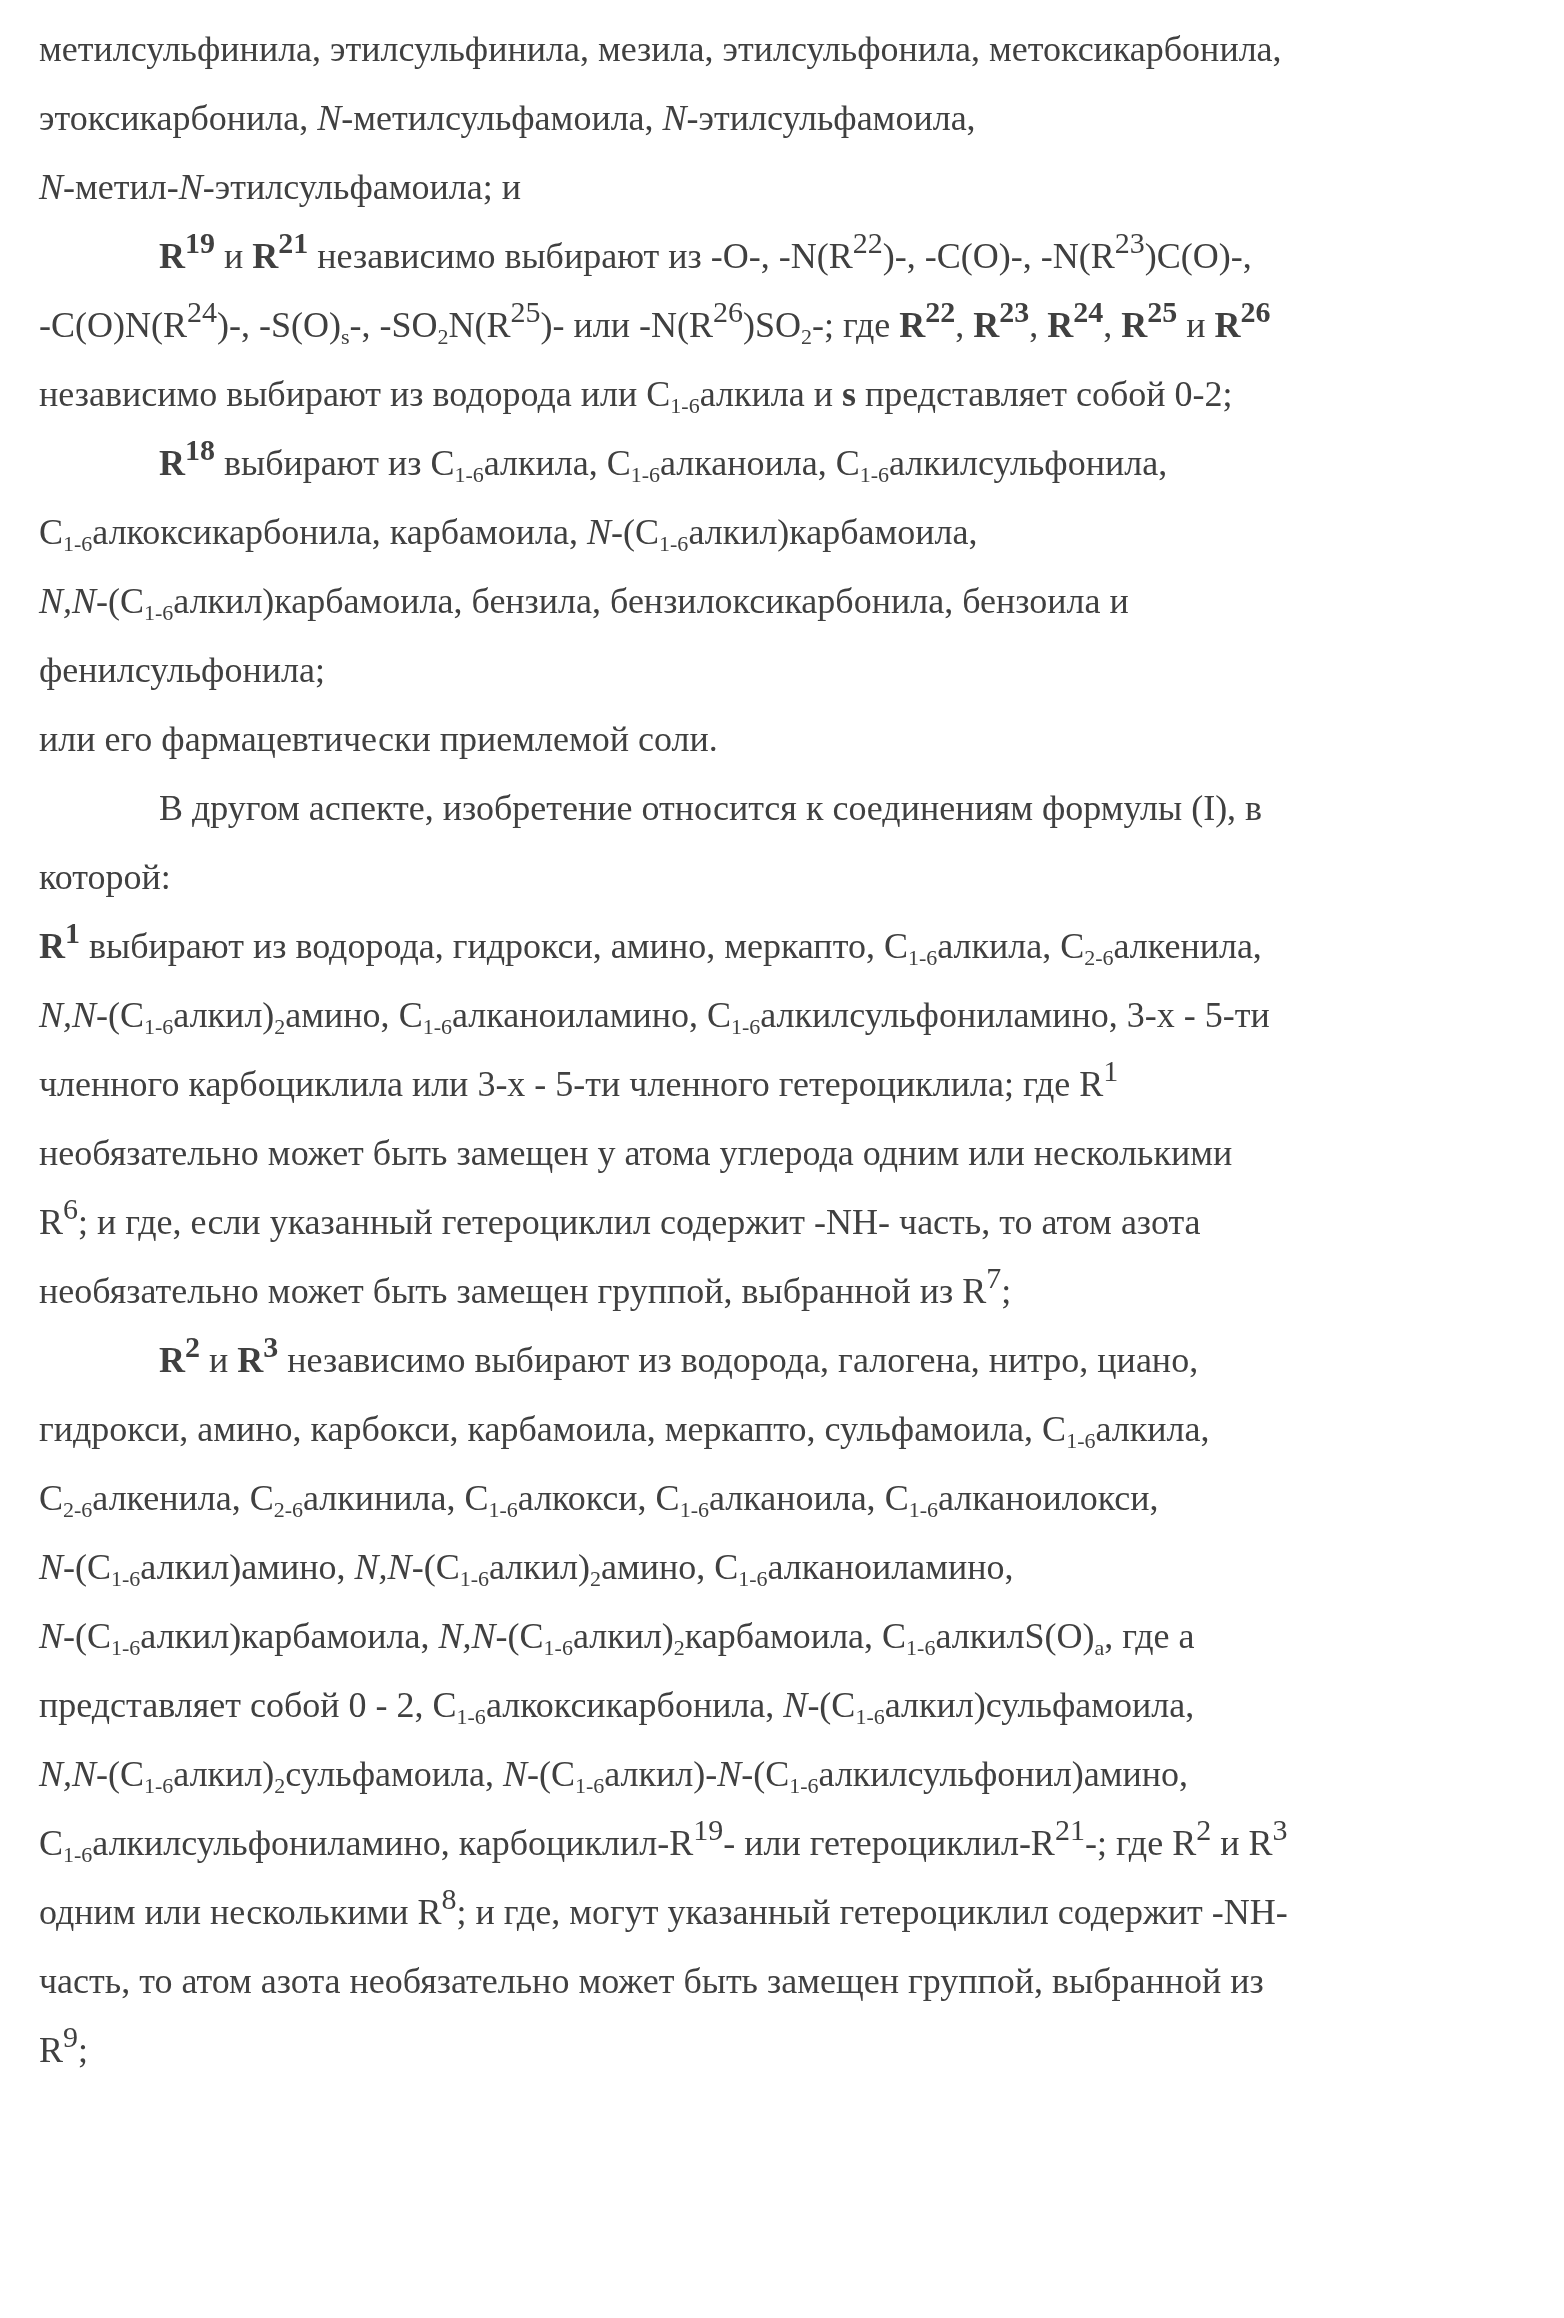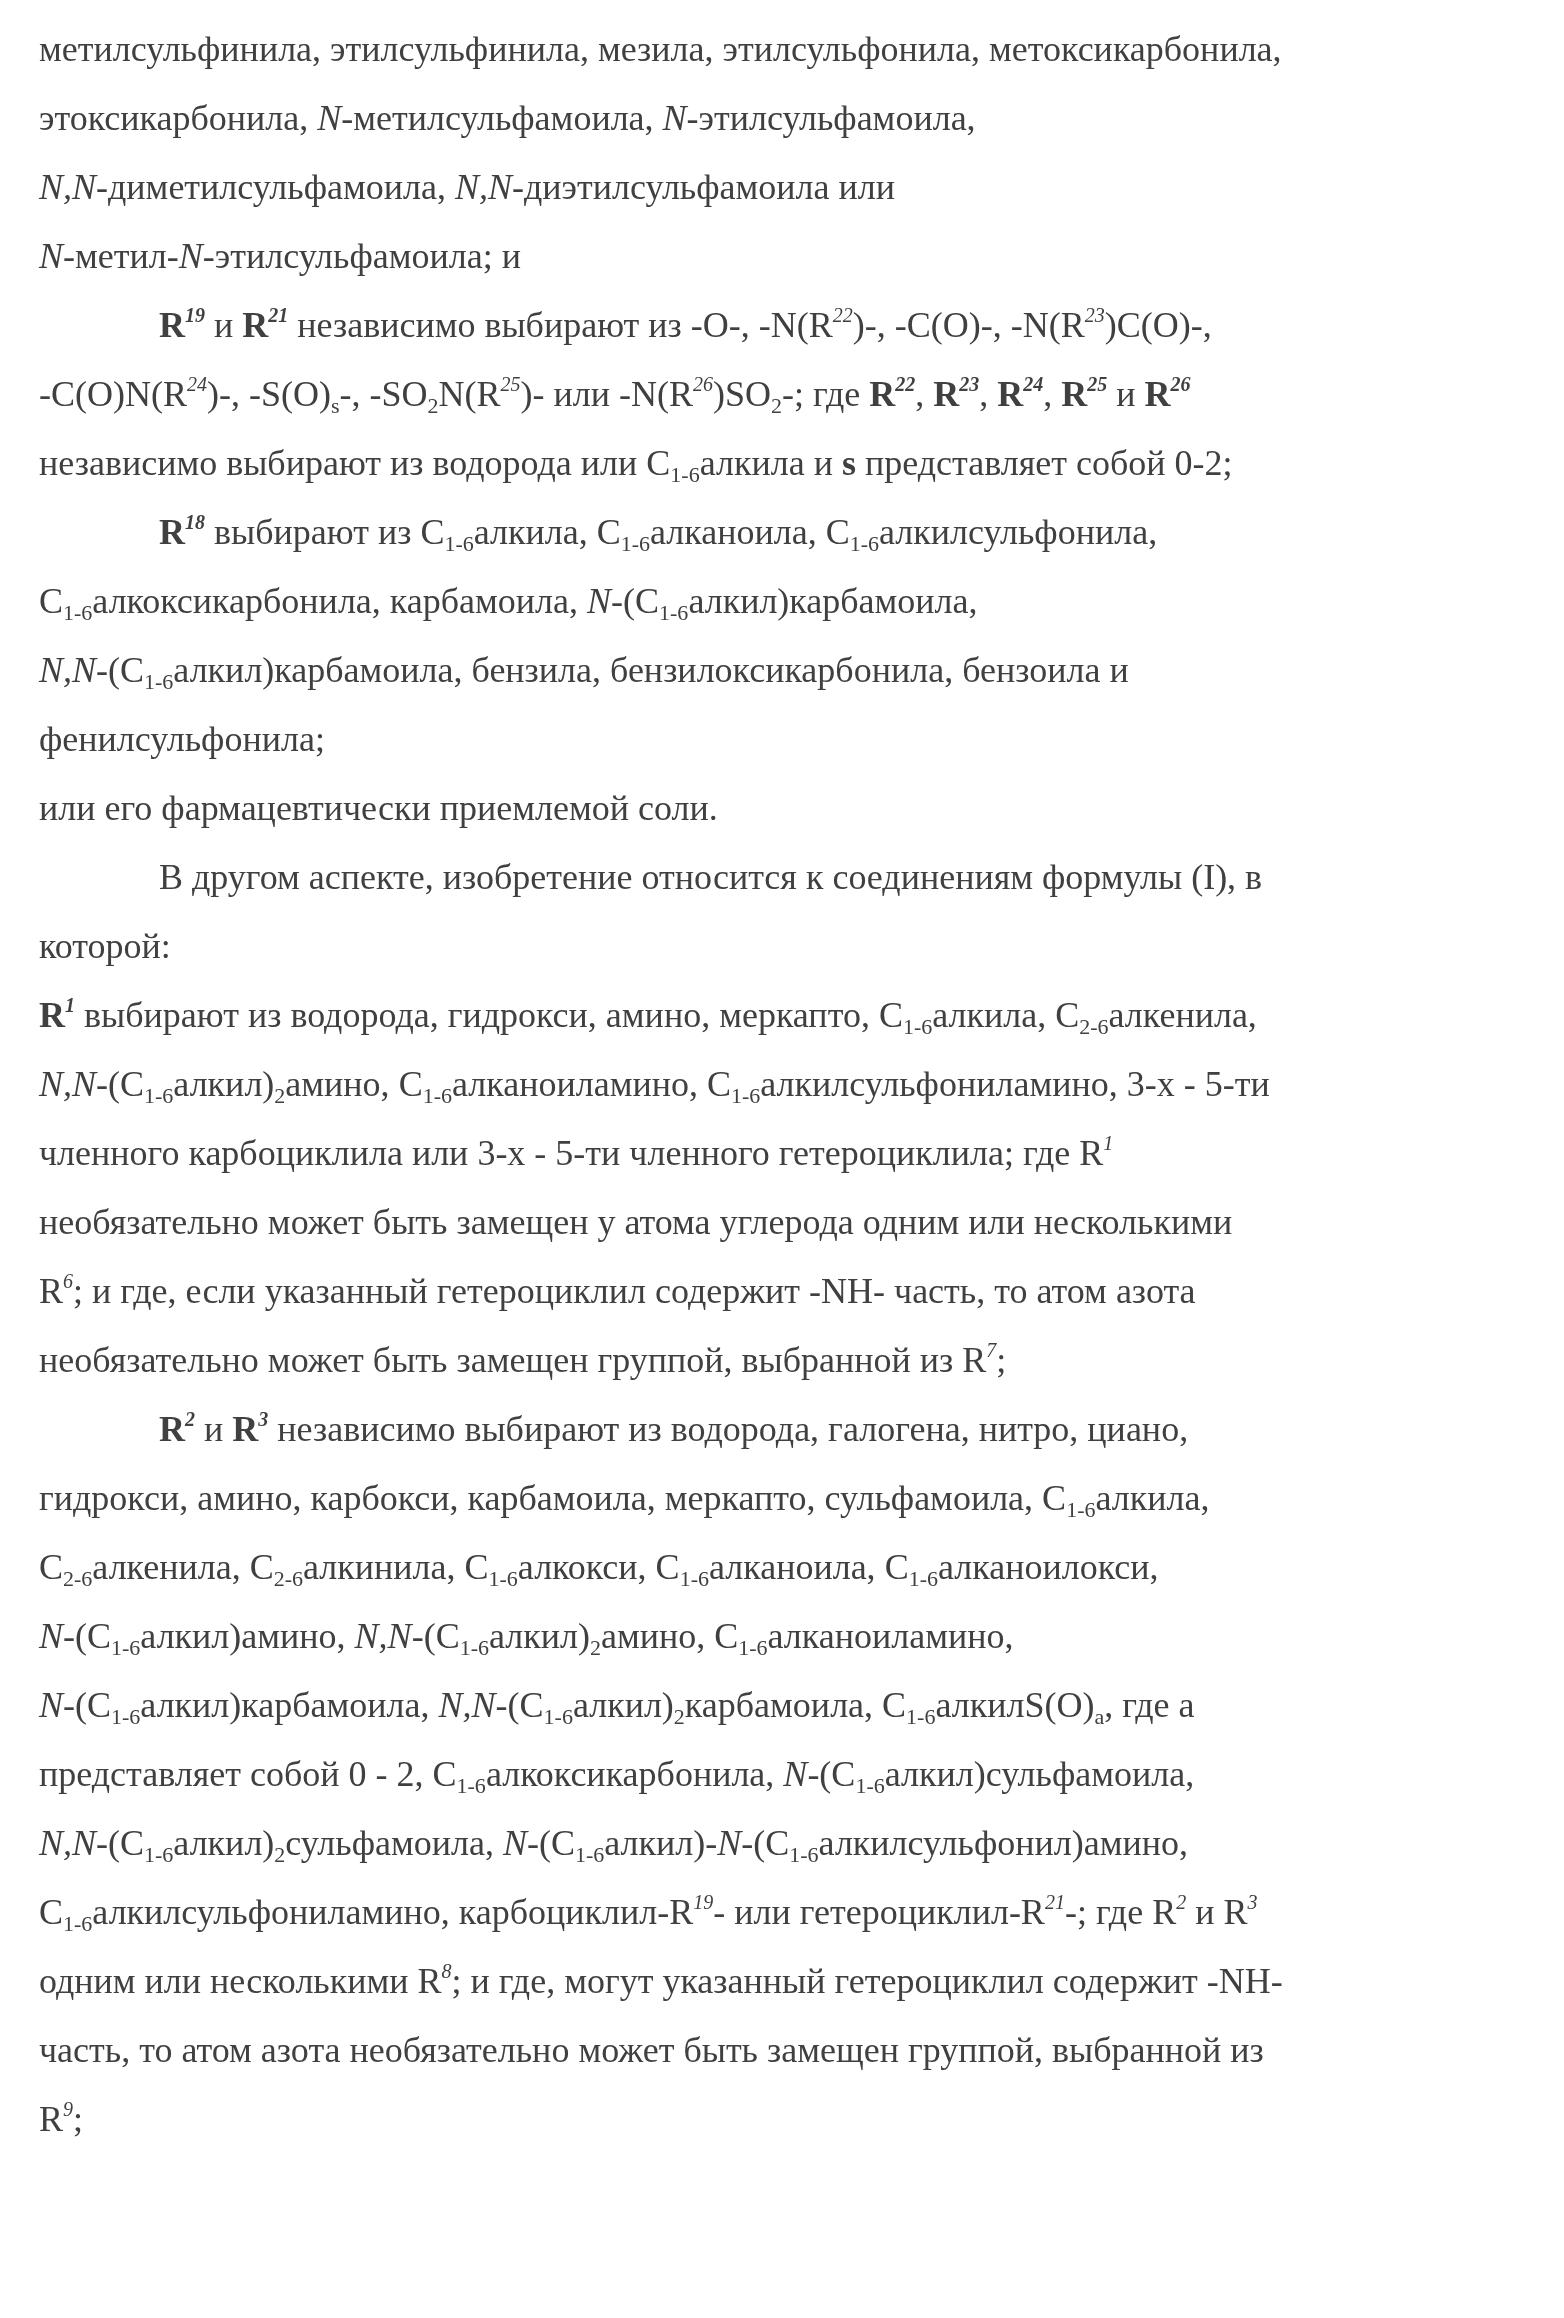--- a/index.html
+++ b/index.html
@@ -6,33 +6,32 @@
   body { width: 1564px; height: 2319px; overflow: hidden; position: relative; }
   .page {
     position: absolute; left: 39px; top: 14.6px; width: 1508px;
     font-family: "Liberation Serif", "DejaVu Serif", serif;
     font-size: 36px; color: #404040;
   }
   .line { height: 69px; line-height: 69px; white-space: nowrap; }
   .indent { padding-left: 120px; }
   b { font-weight: bold; }
   i { font-style: italic; }
-  sup { font-size: 20px; vertical-align: 14.6px; line-height: 0; font-style: italic; }
+  sup { font-size: 30px; vertical-align: 14.6px; line-height: 0; }
   sub { font-size: 22px; vertical-align: -6.5px; line-height: 0; }
 </style>
 </head>
 <body>
 
 <div class="page">
 
   <div class="line"><span>метилсульфинила, этилсульфинила, мезила, этилсульфонила, метоксикарбонила,</span></div>
 
   <div class="line"><span>этоксикарбонила, </span><i>N</i><span>-метилсульфамоила, </span><i>N</i><span>-этилсульфамоила,</span></div>
 
-  <div class="line"><i>N,N</i><span>-диметилсульфамоила, </span><i>N,N</i><span>-диэтилсульфамоила или</span></div>
 
   <div class="line"><i>N</i><span>-метил-</span><i>N</i><span>-этилсульфамоила; и</span></div>
 
   <div class="line indent"><b><span>R</span><sup>19</sup></b><span> и </span><b><span>R</span><sup>21</sup></b><span> независимо выбирают из -O-, -N(R</span><sup>22</sup><span>)-, -C(O)-, -N(R</span><sup>23</sup><span>)C(O)-,</span></div>
 
   <div class="line"><span>-C(O)N(R</span><sup>24</sup><span>)-, -S(O)</span><sub>s</sub><span>-, -SO</span><sub>2</sub><span>N(R</span><sup>25</sup><span>)- или -N(R</span><sup>26</sup><span>)SO</span><sub>2</sub><span>-; где </span><b><span>R</span><sup>22</sup></b><span>, </span><b><span>R</span><sup>23</sup></b><span>, </span><b><span>R</span><sup>24</sup></b><span>, </span><b><span>R</span><sup>25</sup></b><span> и </span><b><span>R</span><sup>26</sup></b></div>
 
   <div class="line"><span>независимо выбирают из водорода или </span><span>C</span><sub>1-6</sub><span>алкила и </span><b>s</b><span> представляет собой 0-2;</span></div>
 
   <div class="line indent"><b><span>R</span><sup>18</sup></b><span> выбирают из </span><span>C</span><sub>1-6</sub><span>алкила, </span><span>C</span><sub>1-6</sub><span>алканоила, </span><span>C</span><sub>1-6</sub><span>алкилсульфонила,</span></div>

